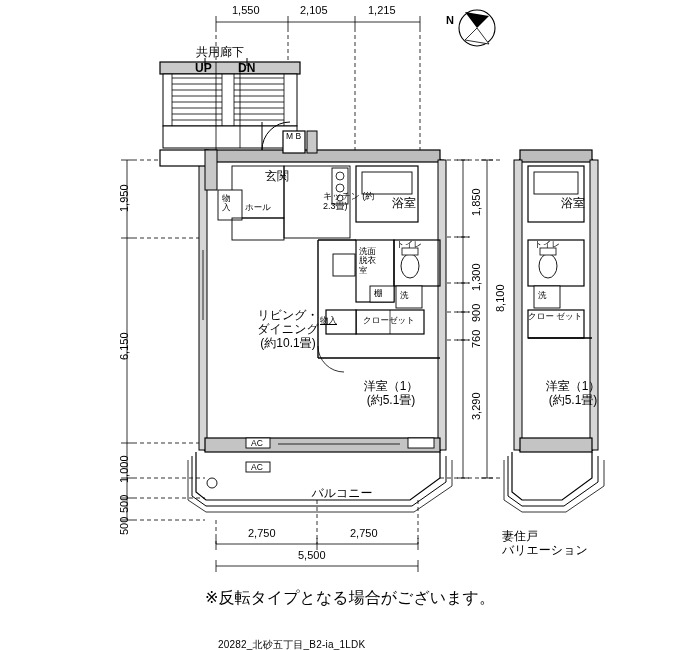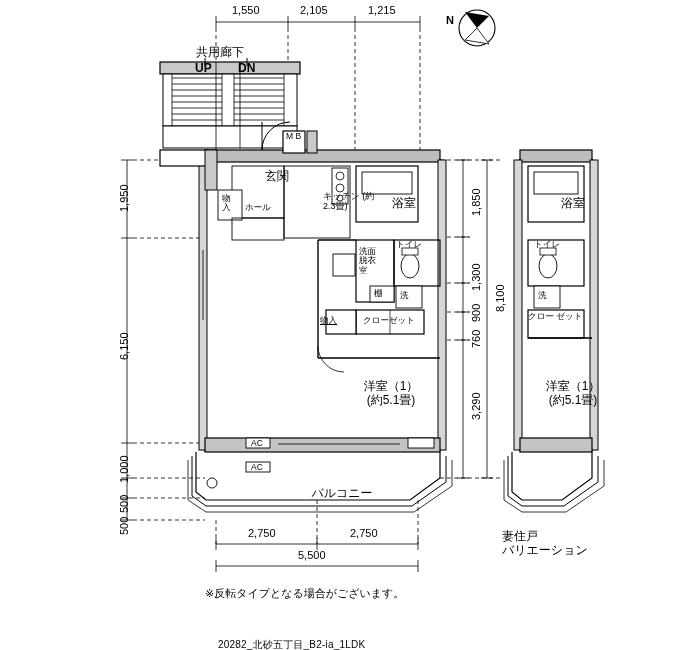--- a/index.html
+++ b/index.html
@@ -12,21 +12,21 @@
     overflow:hidden;
   }
   #stage{position:absolute;left:0;top:0;width:700px;height:650px;}
   .abs{position:absolute;}
   .txt{font-size:12px;line-height:1.15;white-space:pre;}
   .txt.c{text-align:center;margin-left:17px;}
   .dim{font-size:11px;}
   .tiny{font-size:8.5px;line-height:1.1;}
   .sm{font-size:9px;line-height:1.15;}
   .rot{transform:rotate(-90deg);transform-origin:left top;white-space:pre;}
-  .note{font-size:11px;line-height:1.45;}
+  .note{font-size:16px;line-height:1.45;}
   .code{font-size:10px;letter-spacing:.2px;}
   svg{display:block;}
 </style>
 </head>
 <body>
 
 <div id="stage">
 
   <svg class="abs" style="left:0;top:0" width="700" height="650" viewBox="0 0 700 650">
 
@@ -280,20 +280,23 @@
 (約2.3畳)</div>
   <div class="abs txt c" style="left:370px;top:197px;width:34px;">浴室</div>
   <div class="abs tiny c" style="left:396px;top:240px;width:32px;">トイレ</div>
   <div class="abs tiny c" style="left:359px;top:247px;width:22px;">洗面
 脱衣
 室</div>
   <div class="abs tiny c" style="left:400px;top:291px;width:18px;">洗</div>
   <div class="abs tiny c" style="left:374px;top:289px;width:16px;">棚</div>
   <div class="abs tiny c" style="left:363px;top:316px;width:66px;">クローゼット</div>
   <div class="abs tiny c" style="left:320px;top:316px;width:28px;text-decoration:underline;">物入</div>
+  <div class="abs txt c" style="left:228px;top:309px;width:86px;">リビング・
+ダイニング
+(約10.1畳)</div>
   <div class="abs txt c" style="left:330px;top:380px;width:88px;">洋室（1）
 (約5.1畳)</div>
   <div class="abs txt c" style="left:280px;top:488px;width:90px;font-family:Liberation Mono, monospace;">バルコニー</div>
   <div class="abs tiny" style="left:251px;top:439px;">AC</div>
   <div class="abs tiny" style="left:251px;top:463px;">AC</div>
 
   <div class="abs txt c" style="left:539px;top:197px;width:34px;">浴室</div>
   <div class="abs tiny c" style="left:534px;top:240px;width:32px;">トイレ</div>
   <div class="abs tiny c" style="left:538px;top:291px;width:18px;">洗</div>
   <div class="abs tiny c" style="left:528px;top:312px;width:56px;">クロー

